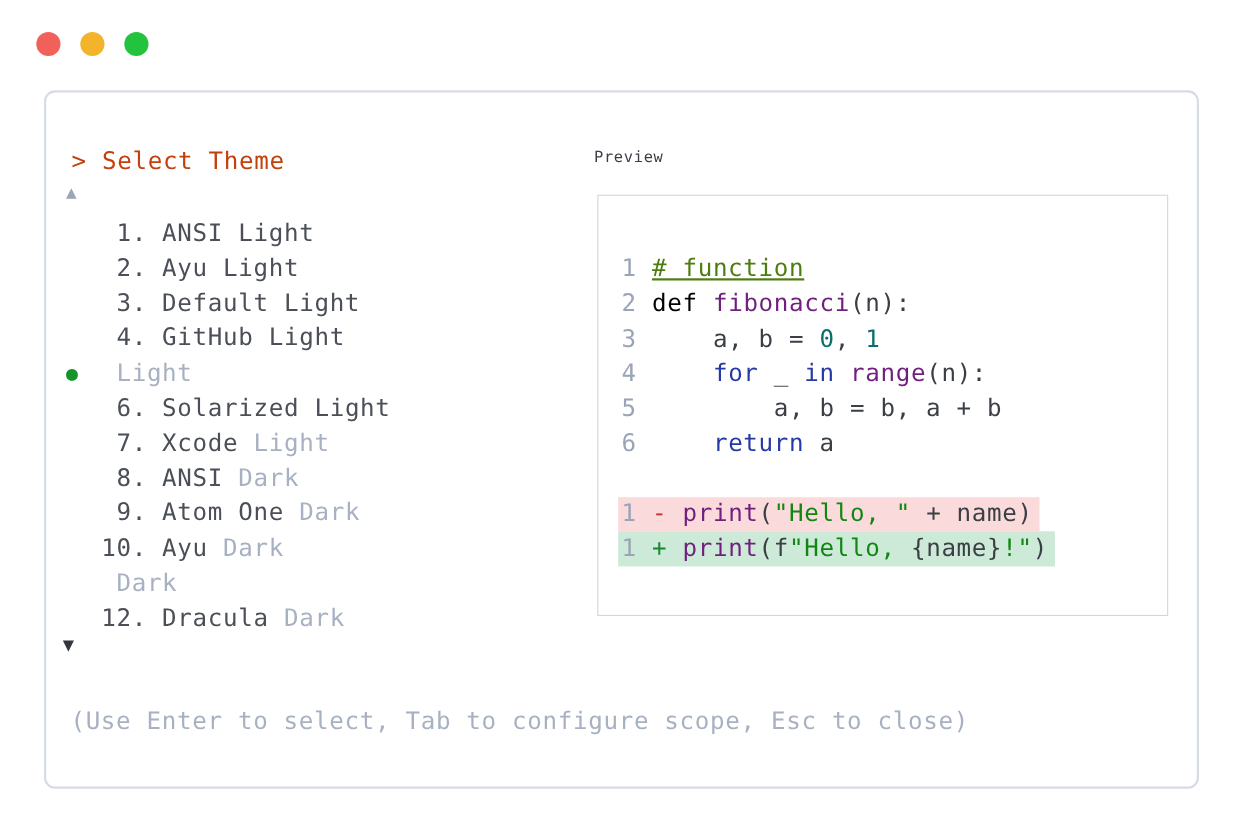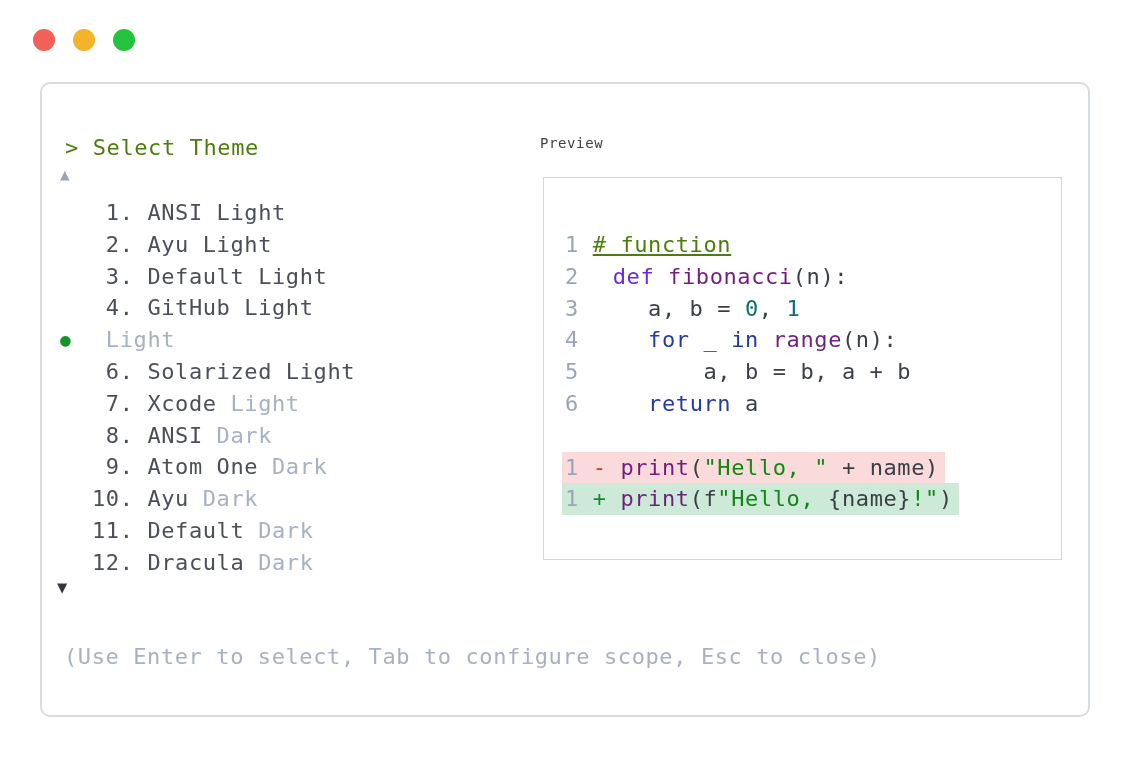--- a/index.html
+++ b/index.html
@@ -90,47 +90,47 @@
 <body>
 
 <div class="lights">
   <span class="light" style="background: rgb(242, 96, 90);"></span>
   <span class="light" style="background: rgb(243, 179, 43);"></span>
   <span class="light" style="background: rgb(36, 195, 62);"></span>
 </div>
 
 <div class="panel"></div>
 
-<div class="prompt" style="color: #4d7c0f;">&gt; Select Theme</div>
+<div class="prompt" style="color: #c2410c;">&gt; Select Theme</div>
 <div class="arrow-up" style="color: rgb(154, 165, 184);">▲</div>
 
 <div class="theme-list">
     <div class="theme-row"><span class="bullet" style="color: rgb(19, 148, 43);"></span><span style="color: rgb(75, 79, 87);"> 1. ANSI</span><span style="color: rgb(75, 79, 87);"> Light</span></div>
     <div class="theme-row"><span class="bullet" style="color: rgb(19, 148, 43);"></span><span style="color: rgb(75, 79, 87);"> 2. Ayu</span><span style="color: rgb(75, 79, 87);"> Light</span></div>
     <div class="theme-row"><span class="bullet" style="color: rgb(19, 148, 43);"></span><span style="color: rgb(75, 79, 87);"> 3. Default</span><span style="color: rgb(75, 79, 87);"> Light</span></div>
     <div class="theme-row"><span class="bullet" style="color: rgb(19, 148, 43);"></span><span style="color: rgb(75, 79, 87);"> 4. GitHub</span><span style="color: rgb(75, 79, 87);"> Light</span></div>
     <div class="theme-row"><span class="bullet" style="color: rgb(19, 148, 43);">●</span><span style="color: rgb(167, 177, 193);"> Light</span></div>
     <div class="theme-row"><span class="bullet" style="color: rgb(19, 148, 43);"></span><span style="color: rgb(75, 79, 87);"> 6. Solarized</span><span style="color: rgb(75, 79, 87);"> Light</span></div>
     <div class="theme-row"><span class="bullet" style="color: rgb(19, 148, 43);"></span><span style="color: rgb(75, 79, 87);"> 7. Xcode</span><span style="color: rgb(167, 177, 193);"> Light</span></div>
     <div class="theme-row"><span class="bullet" style="color: rgb(19, 148, 43);"></span><span style="color: rgb(75, 79, 87);"> 8. ANSI</span><span style="color: rgb(167, 177, 193);"> Dark</span></div>
     <div class="theme-row"><span class="bullet" style="color: rgb(19, 148, 43);"></span><span style="color: rgb(75, 79, 87);"> 9. Atom One</span><span style="color: rgb(167, 177, 193);"> Dark</span></div>
     <div class="theme-row"><span class="bullet" style="color: rgb(19, 148, 43);"></span><span style="color: rgb(75, 79, 87);">10. Ayu</span><span style="color: rgb(167, 177, 193);"> Dark</span></div>
-    <div class="theme-row"><span class="bullet" style="color: rgb(19, 148, 43);"></span><span style="color: rgb(75, 79, 87);">11. Default</span><span style="color: rgb(167, 177, 193);"> Dark</span></div>
+    <div class="theme-row"><span class="bullet" style="color: rgb(19, 148, 43);"></span><span style="color: rgb(167, 177, 193);"> Dark</span></div>
     <div class="theme-row"><span class="bullet" style="color: rgb(19, 148, 43);"></span><span style="color: rgb(75, 79, 87);">12. Dracula</span><span style="color: rgb(167, 177, 193);"> Dark</span></div>
   </div>
 
 <div class="arrow-down" style="color: rgb(51, 55, 61);">▼</div>
 
 <div class="hint" style="color: rgb(167, 177, 193);">(Use Enter to select, Tab to configure scope, Esc to close)</div>
 
 <div class="preview-label">Preview</div>
 <div class="preview-box"></div>
 <div class="code-lines">
     <div class="code-row"><span style="color: rgb(154, 164, 182);">1 </span><span style="color: #4d7c0f; text-decoration: underline;"># function</span></div>
-    <div class="code-row"><span style="color: rgb(154, 164, 182);">2 </span><span style="color: #6d28d9; margin-left: 20px;">def</span><span style="color: rgb(58, 62, 69);"> </span><span style="color: rgb(112, 31, 126);">fibonacci</span><span style="color: rgb(58, 62, 69);">(n):</span></div>
+    <div class="code-row"><span style="color: rgb(154, 164, 182);">2 </span><span style="color: #000000;">def</span><span style="color: rgb(58, 62, 69);"> </span><span style="color: rgb(112, 31, 126);">fibonacci</span><span style="color: rgb(58, 62, 69);">(n):</span></div>
     <div class="code-row"><span style="color: rgb(154, 164, 182);">3 </span><span style="color: rgb(58, 62, 69);">    a, b = </span><span style="color: rgb(13, 110, 110);">0</span><span style="color: rgb(58, 62, 69);">, </span><span style="color: rgb(13, 110, 110);">1</span></div>
     <div class="code-row"><span style="color: rgb(154, 164, 182);">4 </span><span style="color: rgb(58, 62, 69);">    </span><span style="color: rgb(37, 58, 165);">for</span><span style="color: rgb(58, 62, 69);"> _ </span><span style="color: rgb(37, 58, 165);">in</span><span style="color: rgb(58, 62, 69);"> </span><span style="color: rgb(112, 31, 126);">range</span><span style="color: rgb(58, 62, 69);">(n):</span></div>
     <div class="code-row"><span style="color: rgb(154, 164, 182);">5 </span><span style="color: rgb(58, 62, 69);">        a, b = b, a + b</span></div>
     <div class="code-row"><span style="color: rgb(154, 164, 182);">6 </span><span style="color: rgb(58, 62, 69);">    </span><span style="color: rgb(37, 58, 165);">return</span><span style="color: rgb(58, 62, 69);"> a</span></div>
     <div class="code-row"></div>
     <div class="code-row"><span class="line-chip" style="background: rgb(250, 218, 218);"><span style="color: rgb(154, 164, 182);">1 </span><span style="color: rgb(194, 52, 44);">- </span><span style="color: rgb(112, 31, 126);">print</span><span style="color: rgb(58, 62, 69);">(</span><span style="color: rgb(15, 135, 18);">"Hello, "</span><span style="color: rgb(58, 62, 69);"> + name)</span></span></div>
     <div class="code-row"><span class="line-chip" style="background: rgb(205, 233, 215);"><span style="color: rgb(154, 164, 182);">1 </span><span style="color: rgb(22, 138, 47);">+ </span><span style="color: rgb(112, 31, 126);">print</span><span style="color: rgb(58, 62, 69);">(f</span><span style="color: rgb(15, 135, 18);">"Hello, </span><span style="color: rgb(58, 62, 69);">{name}</span><span style="color: rgb(15, 135, 18);">!"</span><span style="color: rgb(58, 62, 69);">)</span></span></div>
   </div>
 
 </body></html>

